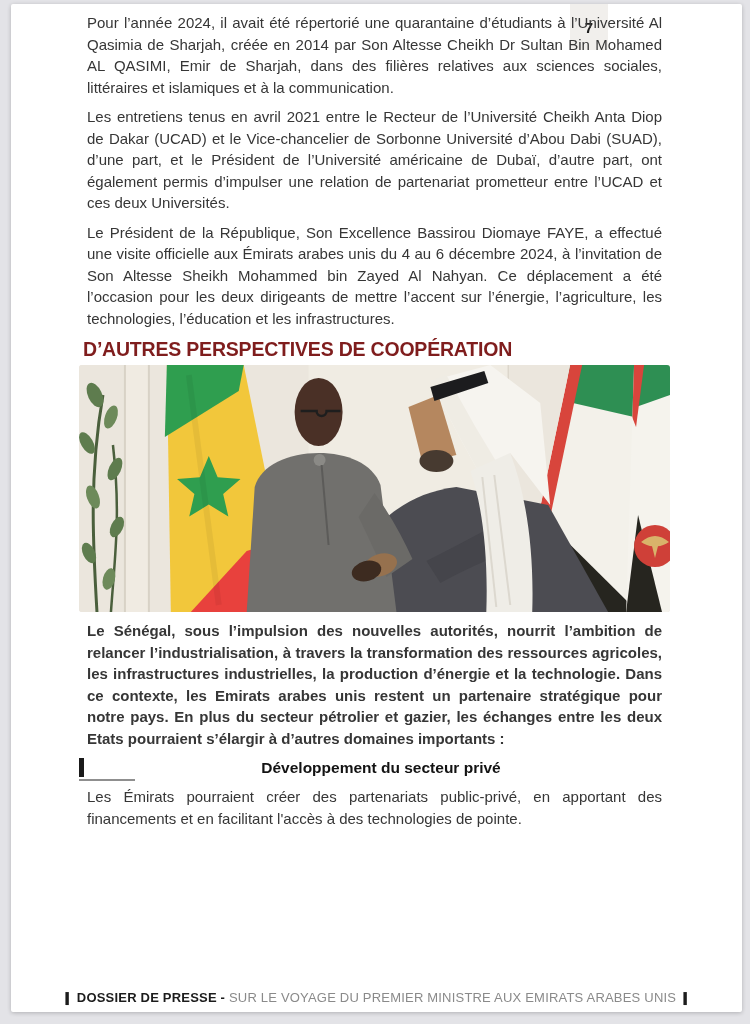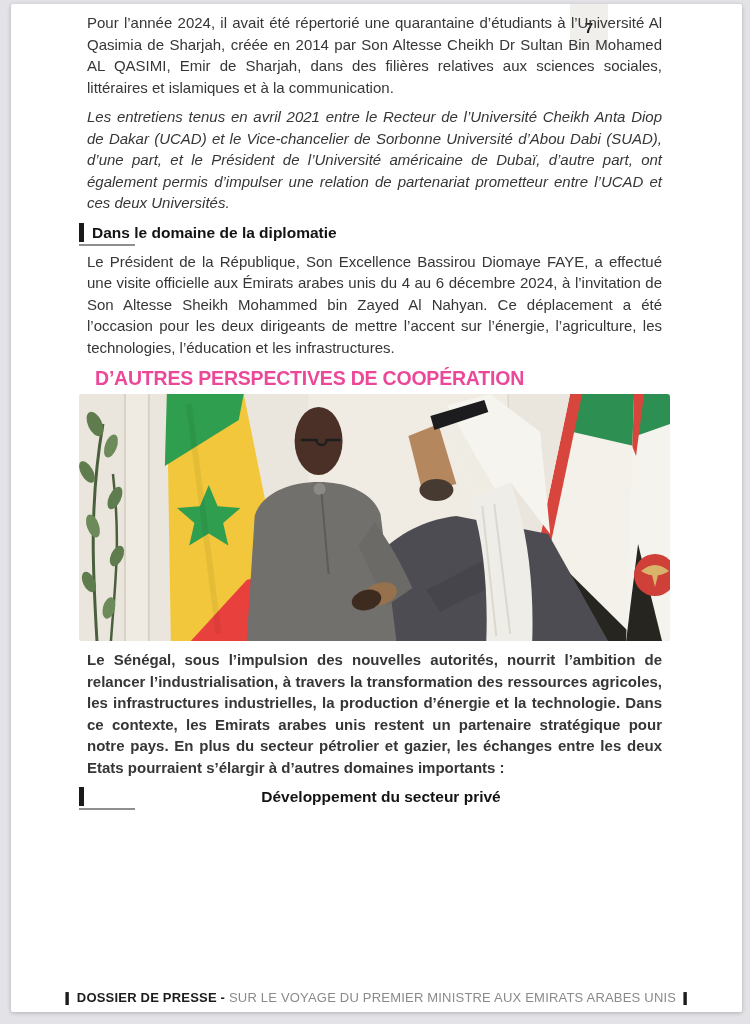--- a/index.html
+++ b/index.html
@@ -19,39 +19,39 @@
     background:#f1efec;
     display:flex;align-items:center;justify-content:center;
     font-weight:bold;font-size:15px;color:#1e1e1e;
   }
   .content{position:relative;margin:0 0 0 68px;width:591px;}
   p.body{
     font-size:15px;line-height:21.5px;color:#363636;
     text-align:justify;margin:8px;
   }
   .p1{margin-top:74px;}
-  .p2{margin-top:10px;font-style:italic;}
+  .p2{margin-top:10px;}
   .p3{margin-top:6px;}
   .p4{margin-top:6px;}
   .p5{margin-top:12px;font-weight:bold;}
   .p6{margin-top:6px;}
   .sec{
     position:relative;margin-top:5px;padding-left:13px;
     font-size:15.5px;font-weight:bold;color:#131313;line-height:21px;
   }
   .sec::before{
     content:"";position:absolute;left:0;top:1px;width:5px;height:19px;background:#1a1a1a;
   }
   .sec::after{
     content:"";position:absolute;left:0;bottom:-3px;width:56px;height:2px;background:#8f8f8f;
   }
   .sec2{margin-top:0;text-align:center;}
   h1.big{
-    margin:4px 0 0 16px;font-size:19.5px;line-height:24px;font-weight:bold;
-    color:#ec4899;letter-spacing:-0.2px;
+    margin:4px 0 0 4px;font-size:19.5px;line-height:24px;font-weight:bold;
+    color:#7f1d1d;letter-spacing:-0.2px;
   }
   .photo{
     margin-top:4px;width:591px;height:247px;border-radius:3px;overflow:hidden;
     background:#ebe6dd;
   }
   .photo svg{display:block;width:100%;height:100%;}
   .footer{
     position:absolute;left:0;right:0;bottom:7px;
     text-align:center;font-size:13px;letter-spacing:.2px;color:#8a8a8a;
     white-space:nowrap;
@@ -67,23 +67,20 @@
   <div class="pageno">
     <span>7</span>
   </div>
 
   <div class="content">
 
     <p class="body p1">Pour l’année 2024, il avait été répertorié une quarantaine d’étudiants à l’Université Al Qasimia de Sharjah, créée en 2014 par Son Altesse Cheikh Dr Sultan Bin Mohamed AL QASIMI, Emir de Sharjah, dans des filières relatives aux sciences sociales, littéraires et islamiques et à la communication.</p>
 
     <p class="body p2">Les entretiens tenus en avril 2021 entre le Recteur de l’Université Cheikh Anta Diop de Dakar (UCAD) et le Vice-chancelier de Sorbonne Université d’Abou Dabi (SUAD), d’une part, et le Président de l’Université américaine de Dubaï, d’autre part, ont également permis d’impulser une relation de partenariat prometteur entre l’UCAD et ces deux Universités.</p>
 
-    <div class="sec">
-      <span>Dans le domaine de la diplomatie</span>
-    </div>
 
     <p class="body p3">Le Président de la République, Son Excellence Bassirou Diomaye FAYE, a effectué une visite officielle aux Émirats arabes unis du 4 au 6 décembre 2024, à l’invitation de Son Altesse Sheikh Mohammed bin Zayed Al Nahyan. Ce déplacement a été l’occasion pour les deux dirigeants de mettre l’accent sur l’énergie, l’agriculture, les technologies, l’éducation et les infrastructures.</p>
 
 
     <h1 class="big">D’AUTRES PERSPECTIVES DE COOPÉRATION</h1>
 
     <div class="photo">
       <svg viewBox="0 0 592 247" preserveAspectRatio="none">
 
         <rect width="592" height="247" fill="#ebe6dd"></rect>
@@ -173,20 +170,21 @@
         </g>
       </svg>
     </div>
 
     <p class="body p5">Le Sénégal, sous l’impulsion des nouvelles autorités, nourrit l’ambition de relancer l’industrialisation, à travers la transformation des ressources agricoles, les infrastructures industrielles, la production d’énergie et la technologie. Dans ce contexte, les Emirats arabes unis restent un partenaire stratégique pour notre pays. En plus du secteur pétrolier et gazier, les échanges entre les deux Etats pourraient s’élargir à d’autres domaines importants :</p>
 
     <div class="sec sec2">
       <span>Développement du secteur privé</span>
     </div>
 
+    <p class="body p6">Les Émirats pourraient créer des partenariats public-privé, en apportant des financements et en facilitant l'accès à des technologies de pointe.</p>
 
   </div>
 
   <div class="footer">
     <span class="ft-bar">❙</span>
     <span class="ft-b">DOSSIER DE PRESSE -</span>
     <span>SUR LE VOYAGE DU PREMIER MINISTRE AUX EMIRATS ARABES UNIS</span>
     <span class="ft-bar">❙</span>
   </div>
 

